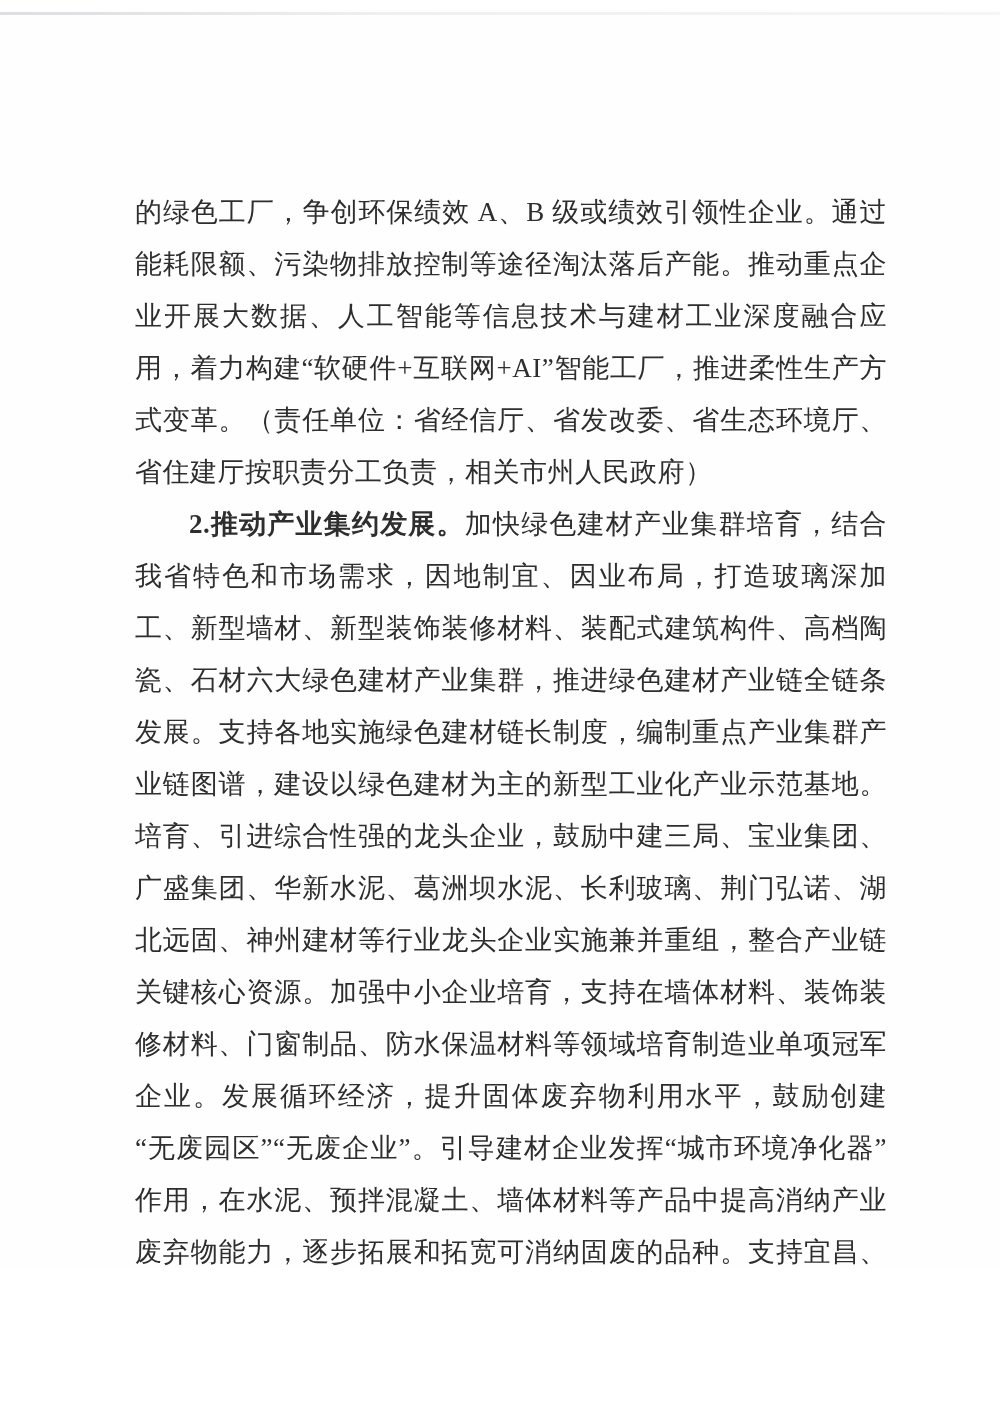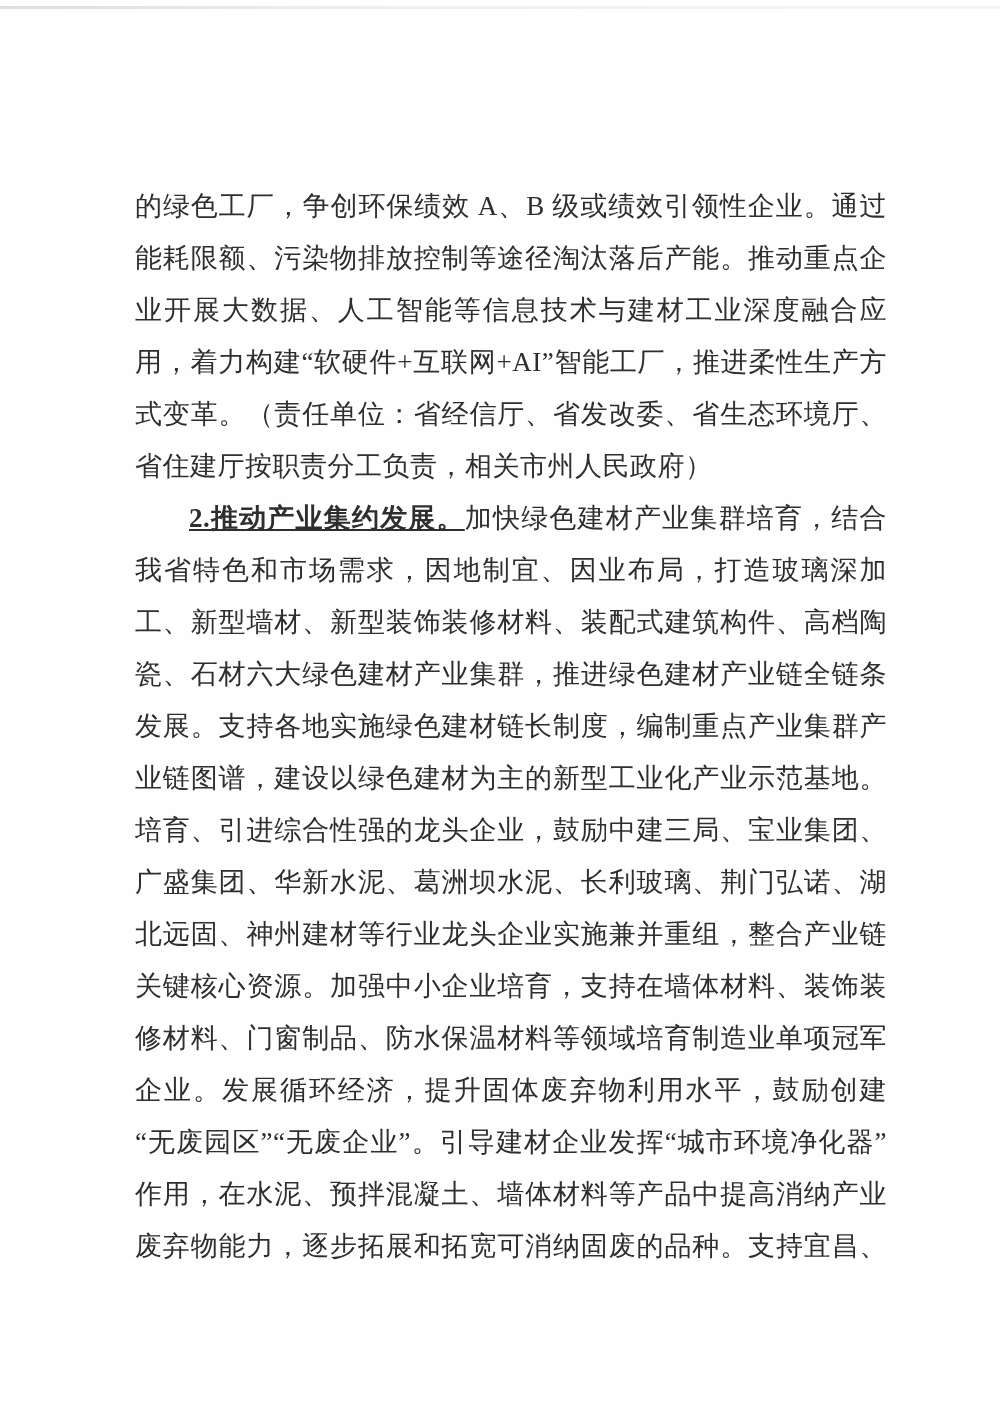--- a/index.html
+++ b/index.html
@@ -4,21 +4,21 @@
 <style>
   html, body {
     margin: 0;
     padding: 0;
     background: #ffffff;
   }
   .page {
     position: relative;
     width: 1000px;
     height: 1257px;
-    margin: 4px auto;
+    margin: 10px auto;
     background: #fefefe;
     overflow: hidden;
     font-family: "Liberation Serif", "DejaVu Serif", serif;
     color: #2e2e2e;
   }
   .scan-line {
     position: absolute;
     top: 2px;
     left: 0;
     width: 100%;
@@ -38,21 +38,20 @@
     letter-spacing: 0.5px;
   }
   .para {
     margin: 0;
   }
   .para.indent {
     text-indent: 2em;
   }
   .bold {
     font-weight: bold;
-    text-decoration: underline;
   }
   .kai {
     
     font-family: "DejaVu Serif", "Liberation Serif", serif;
   }
   .page-footer {
     position: absolute;
     top: 1303px;
     right: 118px;
     font-size: 27px;

